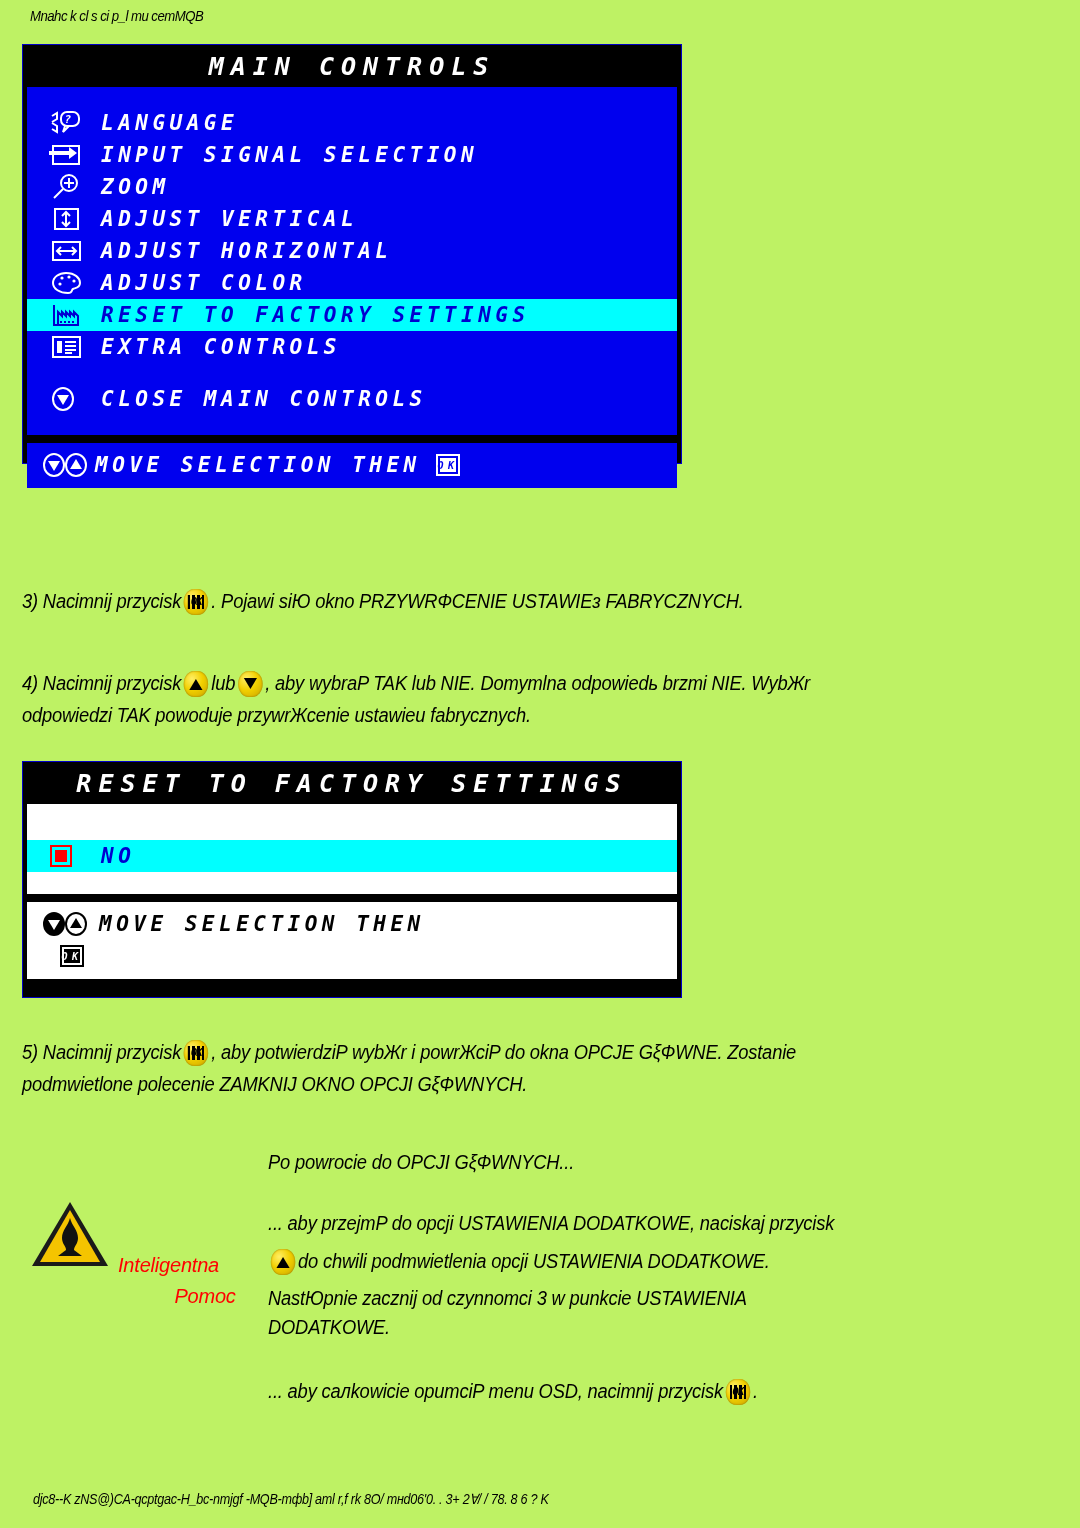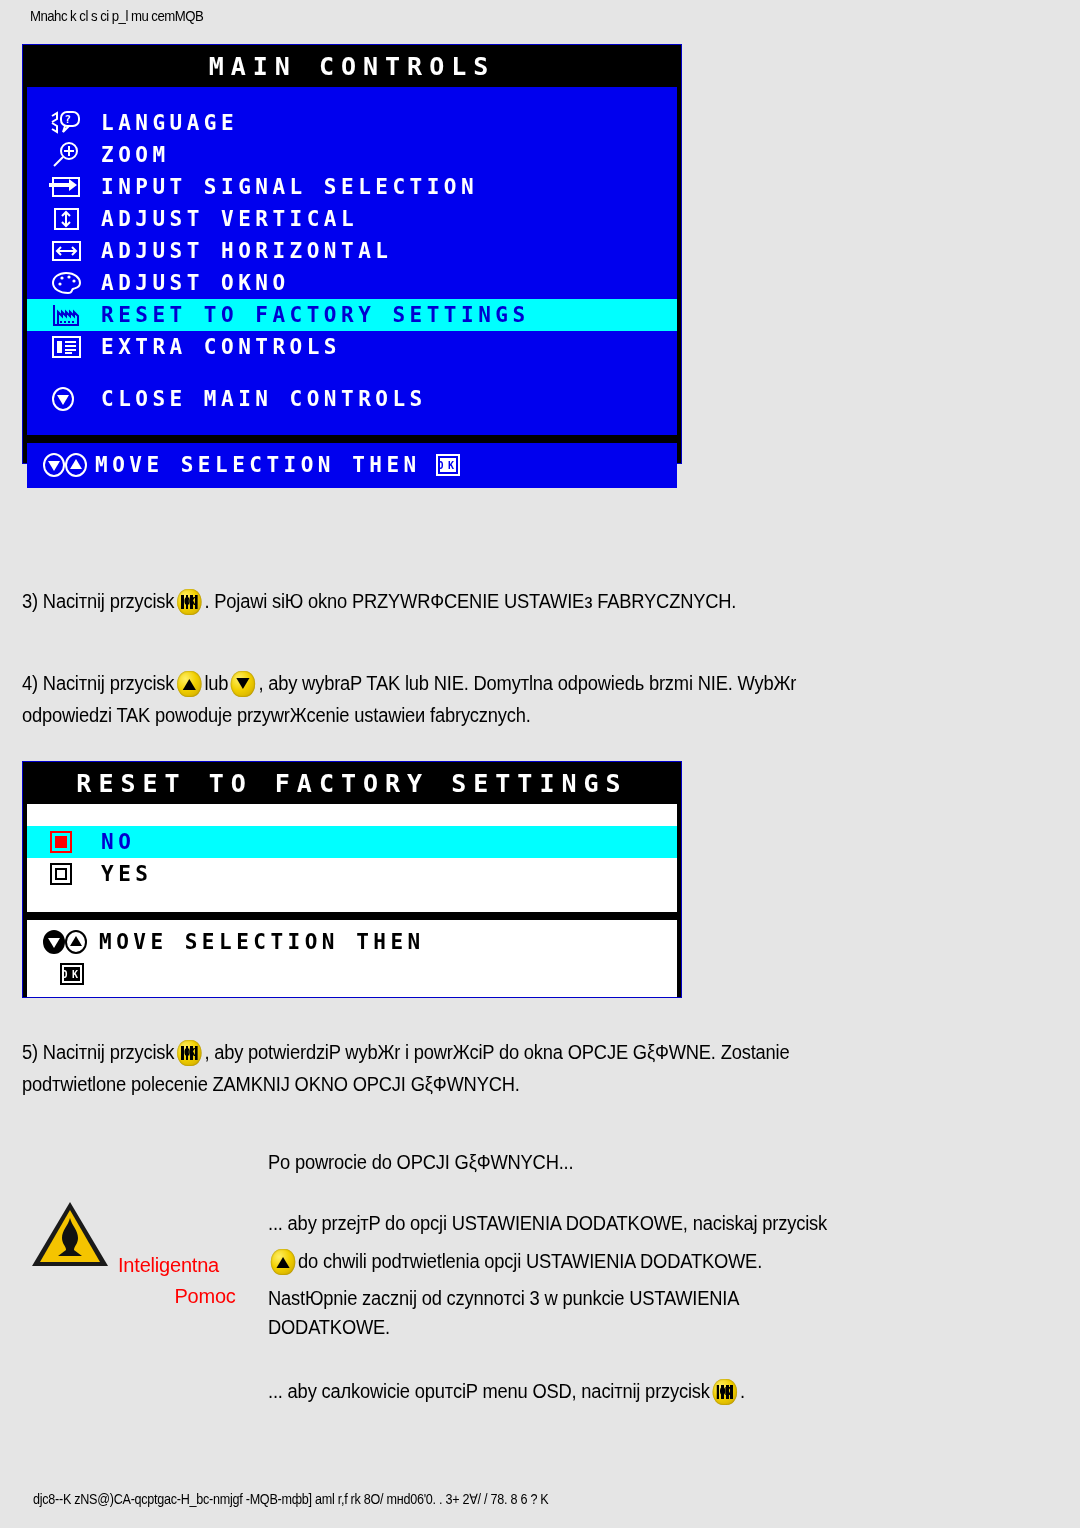--- a/index.html
+++ b/index.html
@@ -7,21 +7,22 @@
     margin: 0; padding: 0;
     width: 1080px; height: 1528px;
     background: #ffffff;
     font-family: "Liberation Sans", sans-serif;
     overflow: hidden;
   }
   .page {
     position: relative;
     width: 1080px;
     height: 1528px;
-    background: #e5e5e5;
+    background: #bef264;
+    font-style: italic;
   }
 
   
   .top-code {
     position: absolute;
     left: 30px; top: 7px;
     font-family: "Liberation Sans", sans-serif;
     font-size: 15px;
     color: #000;
     letter-spacing: -0.6px;
@@ -105,21 +106,21 @@
     font-size: 21px;
     font-weight: bold;
     letter-spacing: 4.5px;
     white-space: nowrap;
   }
   .ft-line { display: flex; align-items: center; height: 32px; }
   .ft-line .ic { width: 58px; min-width: 58px; display:inline-flex; align-items:center; }
   .ft-line .ic.narrow { width: 58px; min-width: 58px; padding-left: 18px; }
 
   .osd-reset-rows { background:#ffffff; margin:0 4px; }
-  .osd-reset-rows .osd-row { color:#000000; }
+  .osd-reset-rows .osd-row { color:#000000;margin-top:14px; }
   .osd-reset-rows .osd-row.hl { background:#00ffff; color:#0000d0; }
   .osd-reset-rows .osd-row .ic { width: 38px; min-width:38px; margin-right: 14px; }
 
   
   .para {
     position: absolute;
     font-family: "Liberation Sans", sans-serif;
     font-size: 19.5px;
     color: #000000;
     line-height: 32px;
@@ -233,36 +234,36 @@
             <path d="M16 16 L14 22 L20 16" stroke="#fff" stroke-width="2" fill="none"></path>
             <text x="21" y="13" font-size="11" fill="#fff" text-anchor="middle" font-family="monospace">?</text>
           </svg>
         </span>
         <span class="lbl">LANGUAGE</span>
       </div>
 
       <div class="osd-row">
         <span class="ic">
           <svg width="34" height="26" viewBox="0 0 34 26">
+            <rect x="4" y="4" width="26" height="18" stroke="#fff" stroke-width="2" fill="none"></rect>
+            <path d="M0 9 L20 9 L20 5 L28 11 L20 17 L20 13 L0 13 Z" fill="#fff"></path>
+          </svg>
+        </span>
+        <span class="lbl">INPUT SIGNAL SELECTION</span>
+      </div>
+
+      <div class="osd-row">
+        <span class="ic">
+          <svg width="34" height="26" viewBox="0 0 34 26">
             <circle cx="20" cy="9" r="8" stroke="#fff" stroke-width="2" fill="none"></circle>
             <path d="M20 4 L20 14 M15 9 L25 9" stroke="#fff" stroke-width="2"></path>
             <path d="M14 15 L5 24" stroke="#fff" stroke-width="2"></path>
           </svg>
         </span>
         <span class="lbl">ZOOM</span>
-      </div>
-
-      <div class="osd-row">
-        <span class="ic">
-          <svg width="34" height="26" viewBox="0 0 34 26">
-            <rect x="4" y="4" width="26" height="18" stroke="#fff" stroke-width="2" fill="none"></rect>
-            <path d="M0 9 L20 9 L20 5 L28 11 L20 17 L20 13 L0 13 Z" fill="#fff"></path>
-          </svg>
-        </span>
-        <span class="lbl">INPUT SIGNAL SELECTION</span>
       </div>
 
       <div class="osd-row">
         <span class="ic">
           <svg width="34" height="26" viewBox="0 0 34 26">
             <rect x="6" y="3" width="23" height="20" stroke="#fff" stroke-width="2" fill="none"></rect>
             <path d="M17 6 L17 20 M13 10 L17 6 L21 10 M13 16 L17 20 L21 16" stroke="#fff" stroke-width="2" fill="none"></path>
           </svg>
         </span>
         <span class="lbl">ADJUST VERTICAL</span>
@@ -282,21 +283,21 @@
       <div class="osd-row">
         <span class="ic">
           <svg width="34" height="26" viewBox="0 0 34 26">
             <path d="M17 3 C26 3 31 8 31 13 C31 18 26 18 24 19 C22 20 24 23 19 23 C11 23 4 19 4 13 C4 7 10 3 17 3 Z" stroke="#fff" stroke-width="2" fill="none"></path>
             <circle cx="13" cy="8" r="1.6" fill="#fff"></circle>
             <circle cx="20" cy="7" r="1.6" fill="#fff"></circle>
             <circle cx="25" cy="11" r="1.6" fill="#fff"></circle>
             <circle cx="11" cy="14" r="1.6" fill="#fff"></circle>
           </svg>
         </span>
-        <span class="lbl">ADJUST OKNO</span>
+        <span class="lbl">ADJUST COLOR</span>
       </div>
 
       <div class="osd-row hl">
         <span class="ic">
           <svg width="34" height="26" viewBox="0 0 34 26">
             <path d="M5 3 L5 23 L30 23 L30 23" stroke="#0000d0" stroke-width="2" fill="none"></path>
             <path d="M9 23 L9 10 L13 14 L13 10 L17 14 L17 10 L21 14 L21 10 L25 14 L25 10 L29 14 L29 23 Z" stroke="#0000d0" stroke-width="2" fill="none"></path>
             <path d="M12 19 L12 21 M16 19 L16 21 M20 19 L20 21 M24 19 L24 21" stroke="#0000d0" stroke-width="2"></path>
           </svg>
         </span>
@@ -369,29 +370,20 @@
       <div class="osd-row hl">
         <span class="ic">
           <svg width="24" height="24" viewBox="0 0 24 24">
             <rect x="2" y="2" width="20" height="20" stroke="#ff0000" stroke-width="2" fill="none"></rect>
             <rect x="6" y="6" width="12" height="12" fill="#ff0000"></rect>
           </svg>
         </span>
         <span class="lbl">NO</span>
       </div>
 
-      <div class="osd-row">
-        <span class="ic">
-          <svg width="24" height="24" viewBox="0 0 24 24">
-            <rect x="2" y="2" width="20" height="20" stroke="#000000" stroke-width="2" fill="none"></rect>
-            <rect x="7" y="7" width="10" height="10" stroke="#000000" stroke-width="2" fill="none"></rect>
-          </svg>
-        </span>
-        <span class="lbl">YES</span>
-      </div>
 
       <div class="osd-spacer-white"></div>
     </div>
 
     <div class="osd-gap"></div>
 
     <div class="osd-footer-white">
       <div class="ft-line">
         <span class="ic">
           <svg width="54" height="26" viewBox="0 0 54 26">

